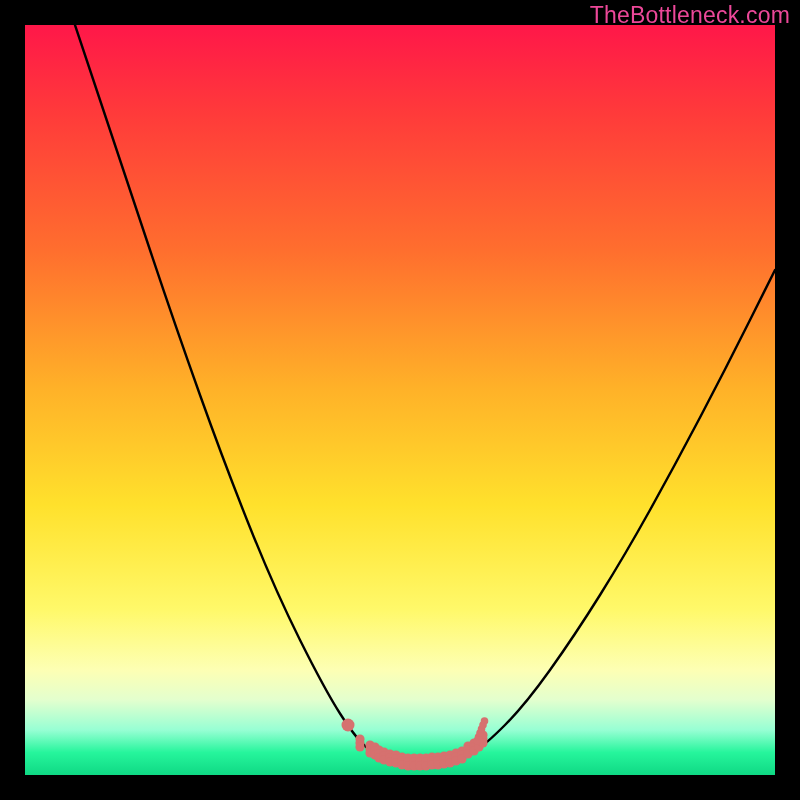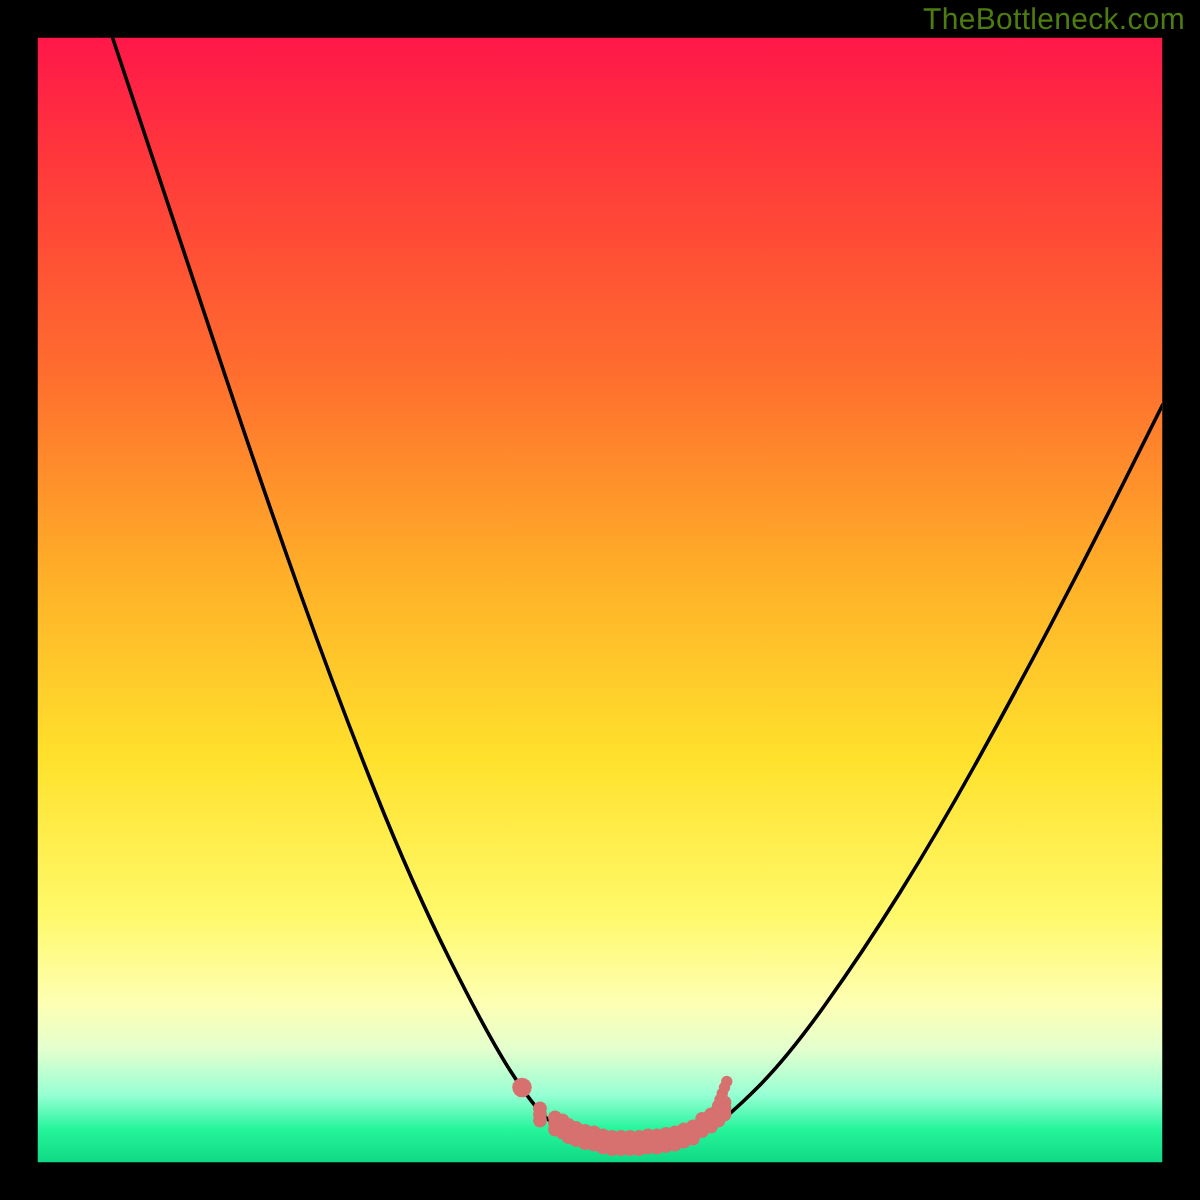--- a/index.html
+++ b/index.html
@@ -48,22 +48,22 @@
     inset: 0;
   }
   .dots-svg {
     position: absolute;
     inset: 0;
   }
   .watermark {
     position: absolute;
     top: 2px;
     right: 10px;
-    color: #4d7c0f;
-    font-size: 20px;
+    color: #ec4899;
+    font-size: 23px;
     letter-spacing: 0.2px;
     user-select: none;
     margin-left: 20px;
   }
 </style>
 </head>
 <body>
 
 <div class="frame">
   <div class="watermark">TheBottleneck.com</div>

